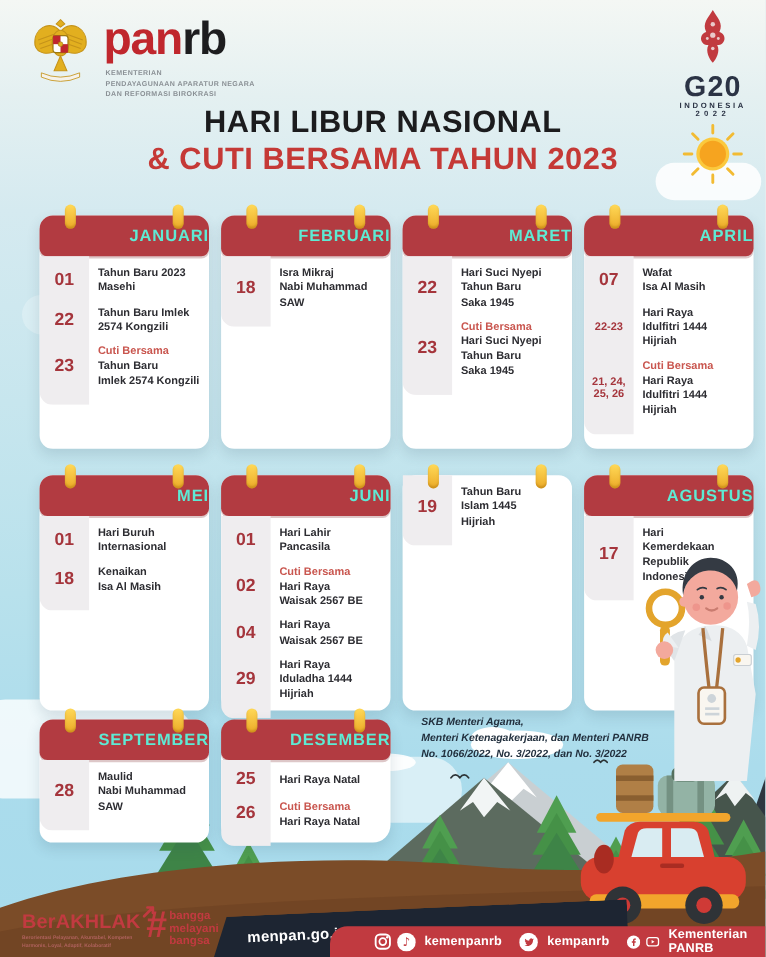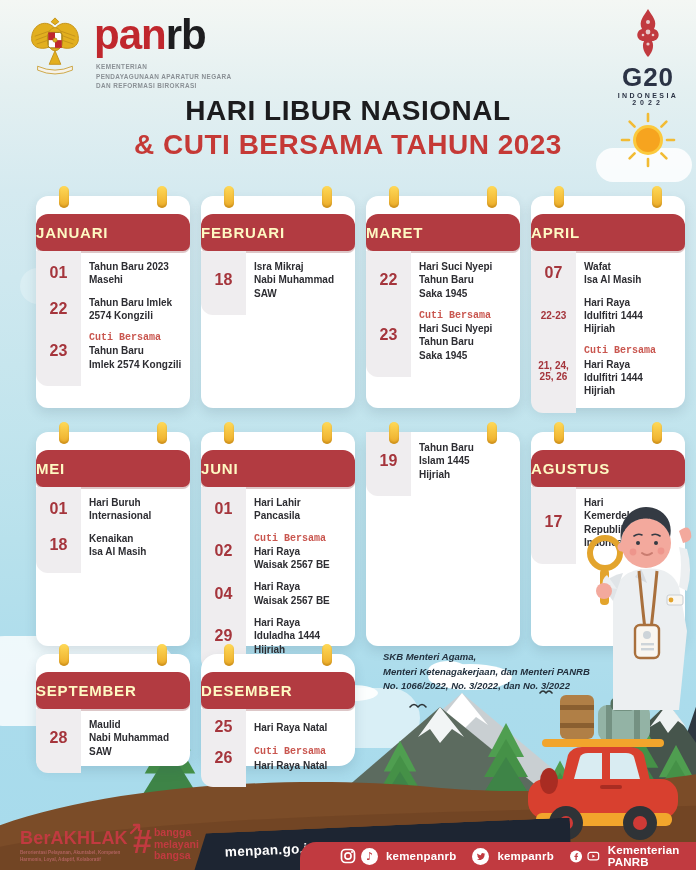--- a/index.html
+++ b/index.html
@@ -20,33 +20,33 @@
   .g20 .g20-year{font-size:7px;color:#2b3345;letter-spacing:4px;font-weight:bold;}
   
   .title{position:absolute;left:0;top:94px;width:100%;text-align:center;line-height:1.2;}
   .title .t1{font-size:28px;font-weight:bold;color:#1c1c1e;letter-spacing:.5px;}
   .title .t2{font-size:28px;font-weight:bold;color:var(--accent-red);letter-spacing:.5px;}
   .sun{position:absolute;left:620px;top:112px;}
   
   .card{position:absolute;width:154px;background:#fff;border-radius:12px;
     box-shadow:0 5px 12px rgba(40,70,90,.14);z-index:3;}
   .card-header{height:37px;background:var(--card-red);border-radius:12px 12px 7px 7px;
-    color:#fef9c3;font-weight:bold;font-size:15px;letter-spacing:.8px;text-align:left;line-height:37px;
-    box-shadow:0 2px 0 rgba(120,30,35,.25);margin-top:18px;}
+    color:#5eead4;font-weight:bold;font-size:15px;letter-spacing:.8px;text-align:right;line-height:37px;
+    box-shadow:0 2px 0 rgba(120,30,35,.25);}
   .pin{position:absolute;top:-10px;width:10px;height:22px;border-radius:5px;z-index:4;
     background:linear-gradient(180deg,#ffd957,#ecab28);box-shadow:inset 0 -2px 2px rgba(150,95,0,.35);}
   .pin-l{left:15%;} .pin-r{right:15%;}
   .card-body{position:relative;padding:9px 0 6px 0;border-radius:0 0 12px 12px;overflow:hidden;}
   .card-body::before{content:"";position:absolute;left:0;top:-10px;bottom:0;width:45px;background:#efedef;}
   .entry{position:relative;display:flex;align-items:center;margin-bottom:9px;}
   .entry .date{width:45px;flex:0 0 45px;text-align:center;font-weight:bold;font-size:16px;
     color:var(--date-red);white-space:pre-line;line-height:1.15;}
   .entry .date.small{font-size:10px;}
   .entry .etext{padding:0 4px 0 8px;font-size:10px;color:#2d2d32;line-height:1.33;white-space:pre-line;font-weight:bold;}
-  .entry .cuti{color:var(--cuti-red);font-family:Liberation Mono, monospace;}
+  .entry .cuti{color:var(--cuti-red);}
   
   .footnote{position:absolute;left:383px;top:650px;width:300px;font-size:9.5px;font-style:italic;font-weight:bold;
     color:#22303e;line-height:1.55;white-space:pre-line;z-index:3;}
   
   .landscape{position:absolute;left:0;top:655px;z-index:1;}
   .man{position:absolute;left:583px;top:503px;z-index:4;}
   
   .berakhlak{position:absolute;left:20px;top:828px;z-index:6;}
   .ba-text{font-size:18px;font-weight:bold;color:var(--footer-red);letter-spacing:.2px;position:relative;}
   .ba-arrow{position:absolute;right:-13px;top:-5px;}

